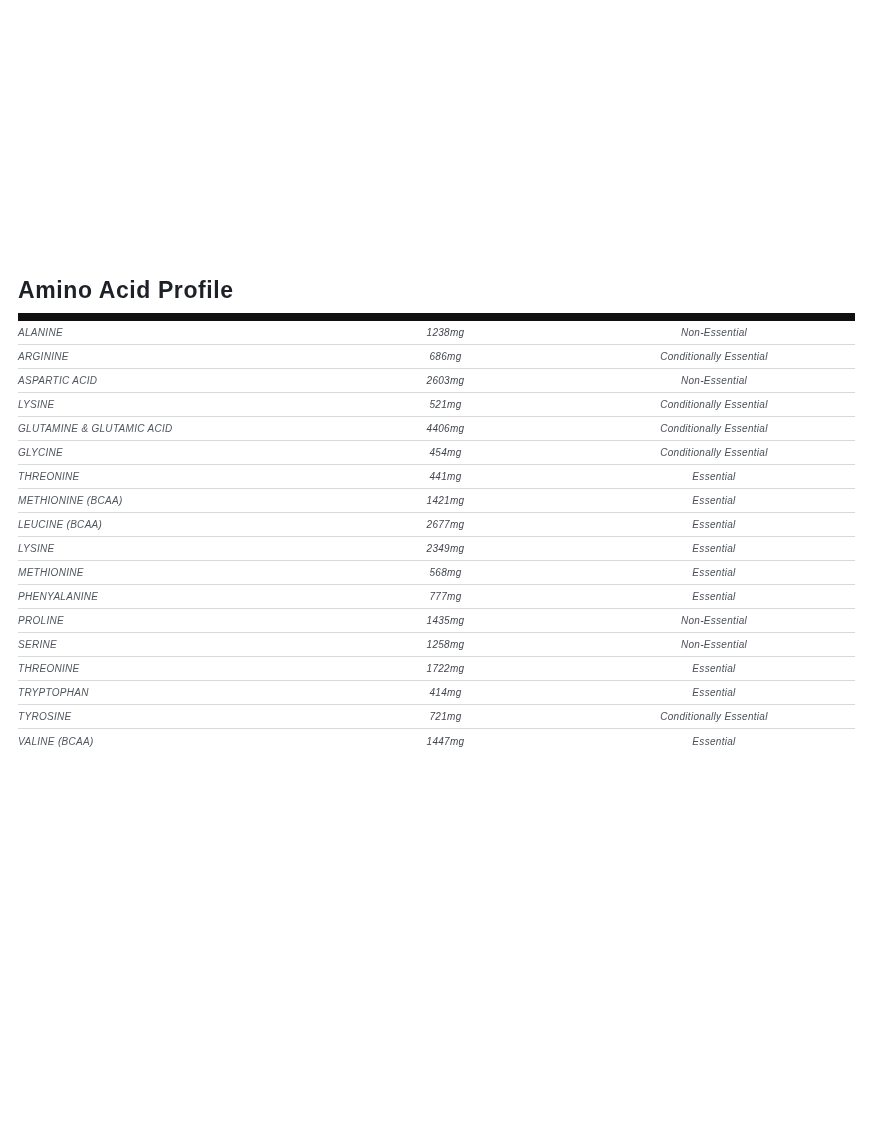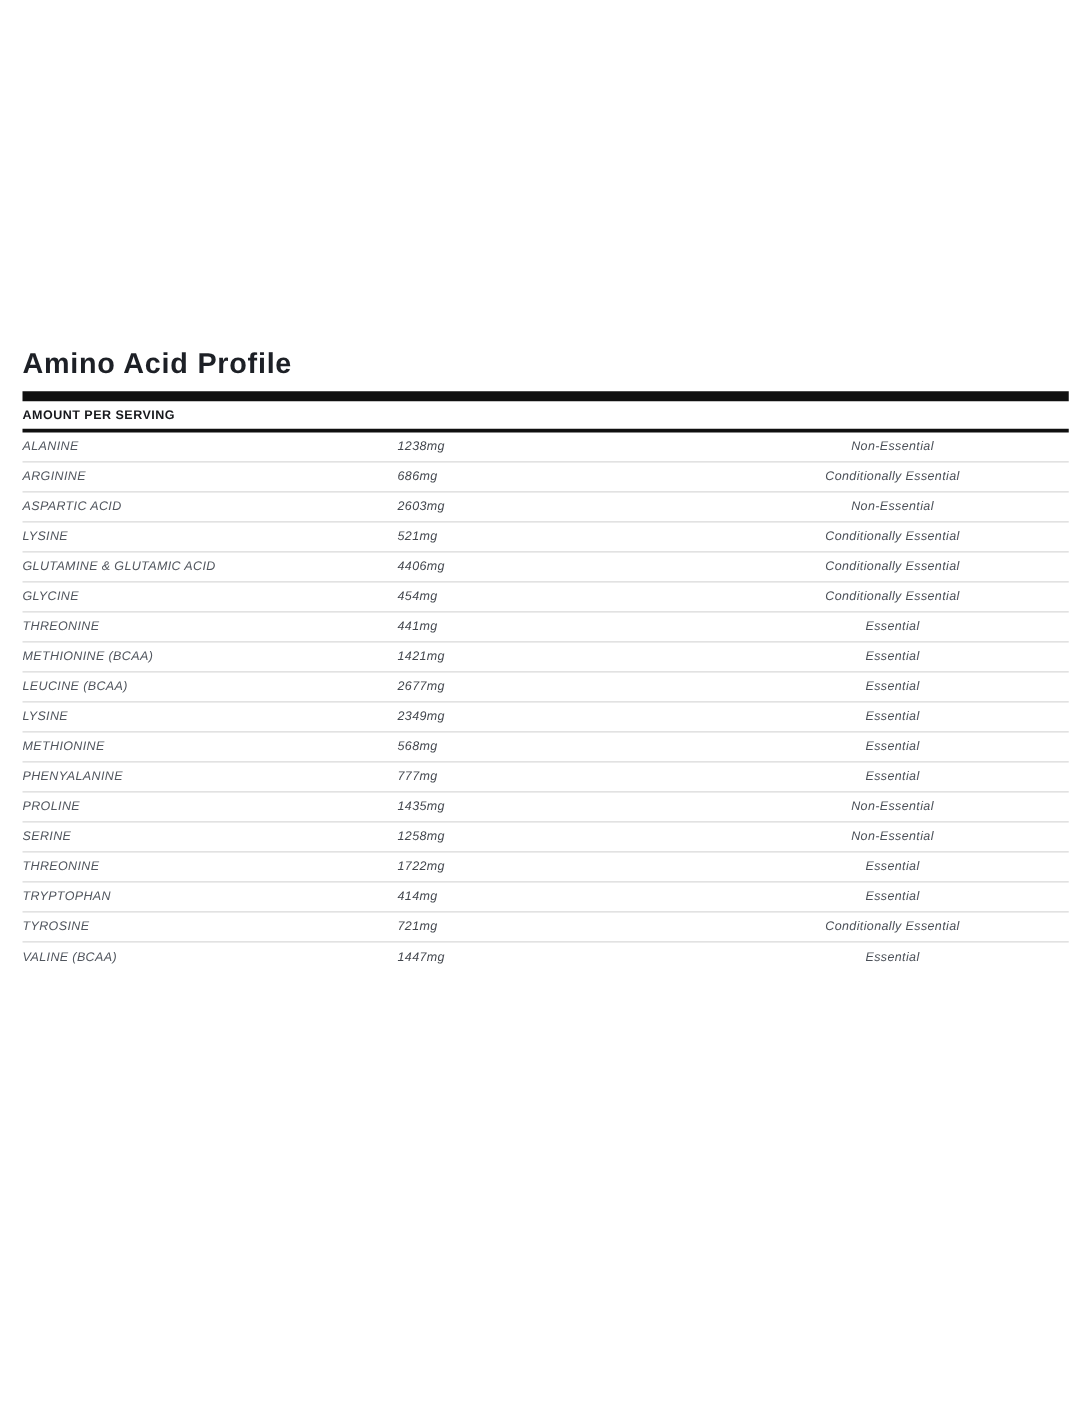--- a/index.html
+++ b/index.html
@@ -46,39 +46,38 @@
     font-style: italic;
   }
   .aa-row:last-child { border-bottom: none; }
   .cell-name {
     flex: 0 0 300px;
     text-align: left;
     color: #51565e;
   }
   .cell-amount {
     flex: 0 0 255px;
-    text-align: left;
+    text-align: center;
     color: #42464d;
   }
   .cell-type {
     flex: 1 1 auto;
     text-align: center;
     color: #4b5058;
   }
 </style>
 </head>
 <body>
 
 <div class="page">
 
   <h2 class="section-title">Amino Acid Profile</h2>
 
   <div class="bar-thick"></div>
 
-  <div class="table-head">AMOUNT PER SERVING</div>
 
   <div class="aa-table">
 
       <div class="aa-row">
         <span class="cell-name">ALANINE</span>
         <span class="cell-amount">1238mg</span>
         <span class="cell-type">Non-Essential</span>
       </div>
 
       <div class="aa-row">

